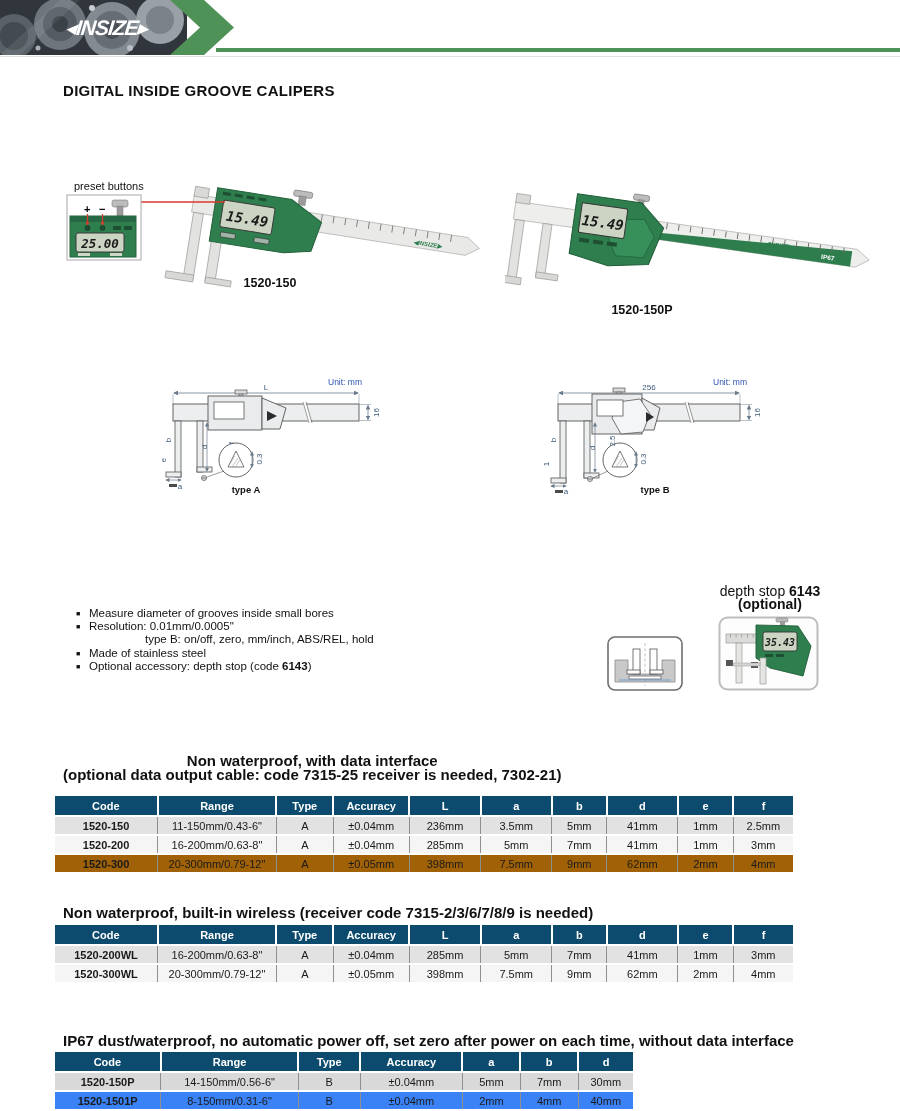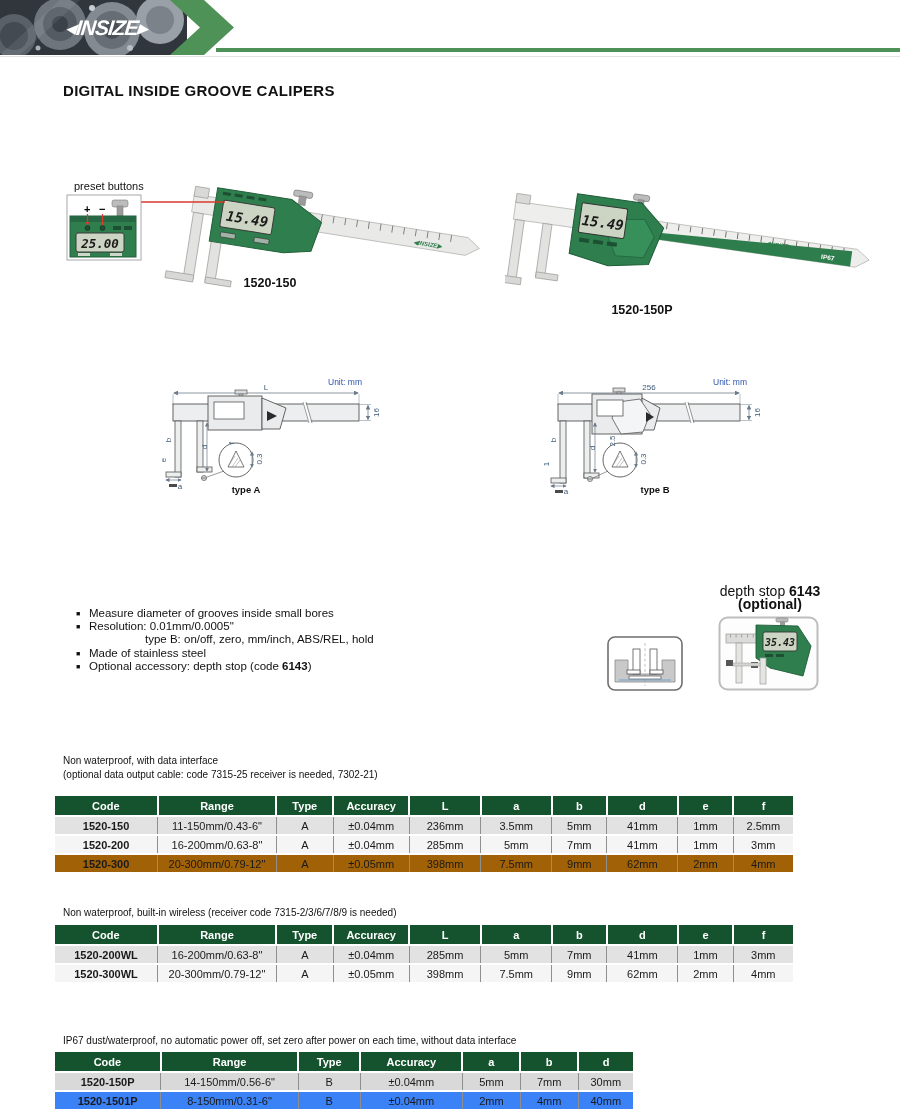--- a/index.html
+++ b/index.html
@@ -30,26 +30,26 @@
             font-size:11.5px;line-height:13.2px;}
   .features li{position:relative;padding-left:13px;}
   .features li.bul::before{content:"\25A0";position:absolute;left:0;top:0;font-size:7px;}
   .features li.cont{padding-left:69px;}
 
   .ds-label{left:700px;top:585px;width:140px;text-align:center;font-size:14px;line-height:12.5px;}
   .ds-label b{font-weight:bold;}
   .ds-line2{font-weight:bold;}
 
   
-  .caption{font-size:10px;font-weight:normal;line-height:13.5px;}
+  .caption{font-size:15px;font-weight:bold;line-height:13.5px;text-align:center;}
   .cap1{left:63px;top:754px;}
   .cap2{left:63px;top:906px;}
   .cap3{left:63px;top:1034px;}
   .tbl{position:absolute;border-collapse:collapse;table-layout:fixed;font-size:11px;}
-  .tbl th{background:#14532d;color:#fff;font-weight:bold;height:19px;
+  .tbl th{background:#0c4a6e;color:#fff;font-weight:bold;height:19px;
           border-left:2px solid #fff;padding:0 2px;}
   .tbl th:first-child{border-left:0;}
   .tbl td{height:17px;text-align:center;border-left:1px solid #8f8f8f;
           border-top:2px solid #fff;padding:0 2px;color:#1a1a1a;}
   .tbl td:first-child{border-left:0;font-weight:bold;}
   .tbl tbody tr:nth-child(1){background:#e2e2e2;}
   .tbl tbody tr:nth-child(2){background:#f5f5f5;}
   .tbl tbody tr:nth-child(3){background:#a16207;}
   .tbl.t3 tbody tr:nth-child(1){background:#d9d9d9;}
   .tbl.t3 tbody tr:nth-child(2){background:#3b82f6;}

